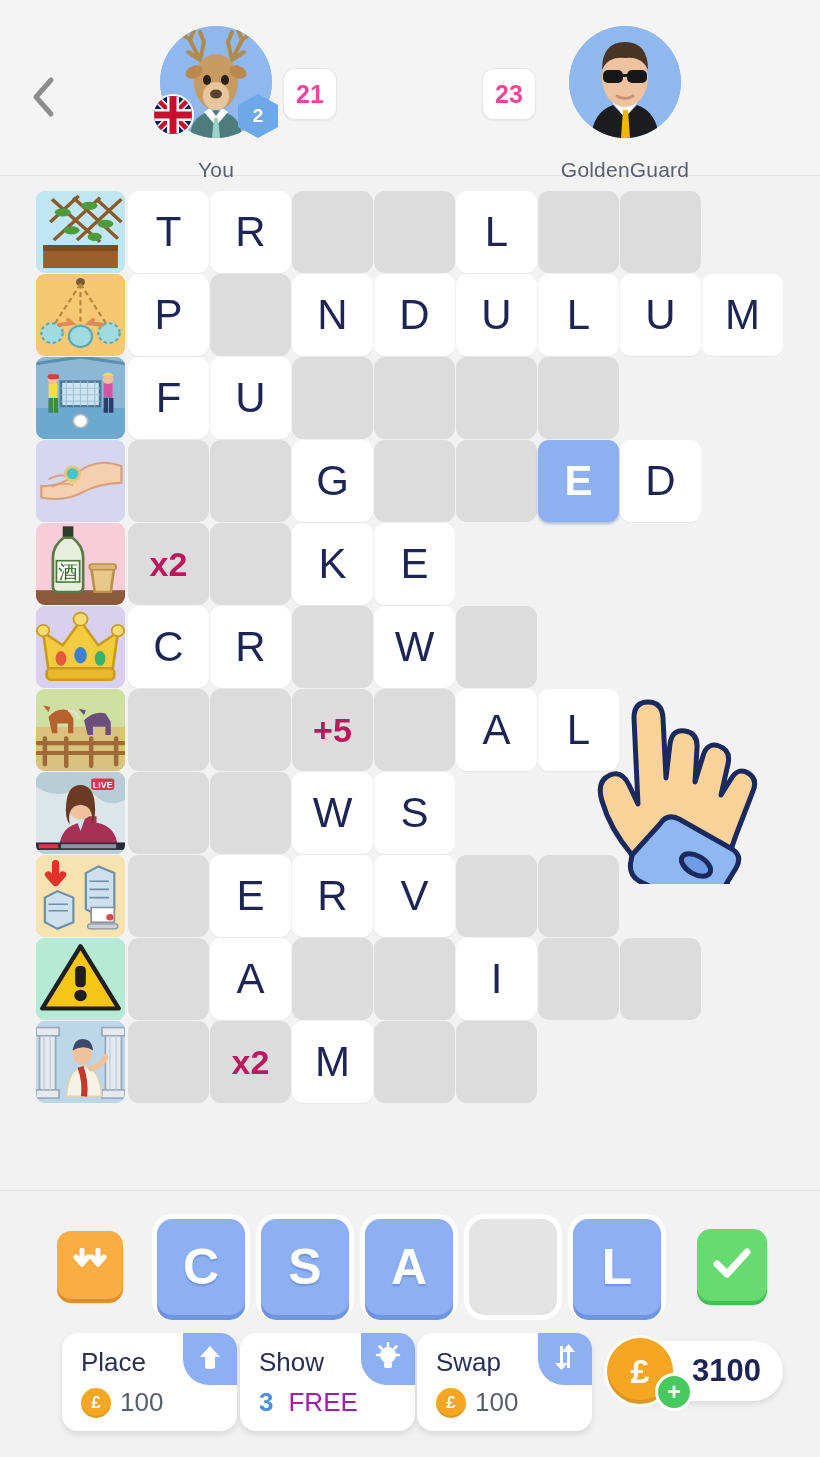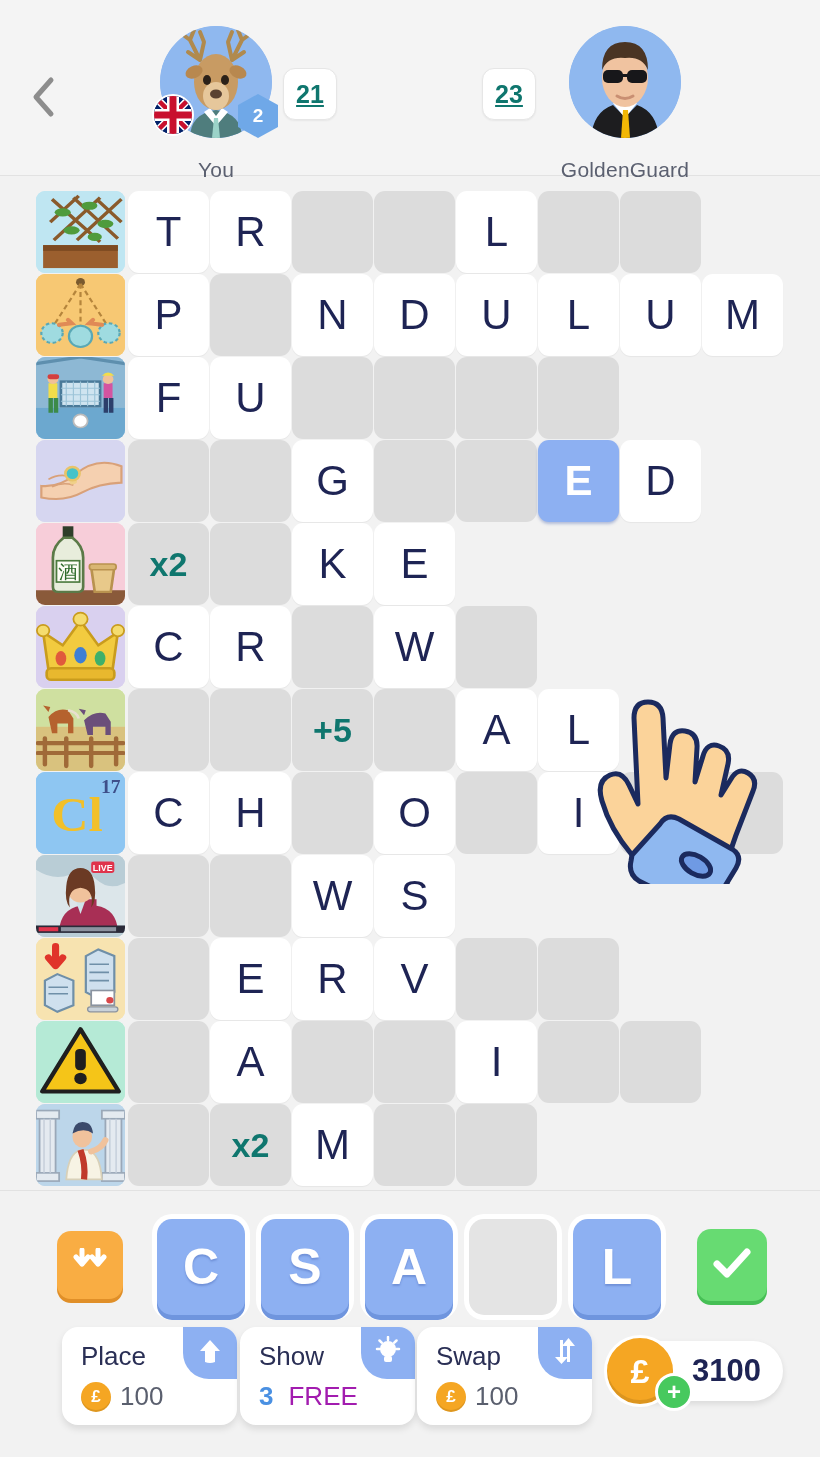--- a/index.html
+++ b/index.html
@@ -51,23 +51,22 @@
     background: #6fa8e8;
     clip-path: polygon(50% 0%, 100% 25%, 100% 75%, 50% 100%, 0% 75%, 0% 25%);
   }
   .lvl-badge span { margin-top:-1px; }
 
   .scorebox {
     position: absolute; top: 68px;
     width: 54px; height: 52px;
     background: #fff; border: 1px solid #e6e6e6; border-radius: 12px;
     display: flex; align-items: center; justify-content: center;
-    font-size: 25px; font-weight: bold; color: #0f766e;
+    font-size: 25px; font-weight: bold; color: #ec4899;
     box-shadow: 0 1px 2px rgba(0,0,0,.06);
-    text-decoration: underline;
   }
   .scorebox.s-left { left: 283px; }
   .scorebox.s-right { left: 482px; }
 
   .timer {
     position: absolute; left: 372px; top: 52px;
     width: 78px; height: 84px;
   }
   .timer-num {
     position: absolute; left: 0; top: 24px; width: 76px;
@@ -96,21 +95,21 @@
     display: inline-block; vertical-align: top;
     width: 81px; height: 82px; border-radius: 11px;
     margin-right: 1px; position: relative;
     font-size: 42px; line-height: 82px; text-align: center;
     color: #1e2454; font-weight: 400;
     background: #dcdcdc;
   }
   .cell.filled { background: #ffffff; box-shadow: 0 1px 1px rgba(0,0,0,.05); }
   .cell.empty  { background: #dcdcdc; }
   .cell.none   { background: transparent; }
-  .cell.bonus  { color: #0f766e; font-size: 34px; font-weight: bold; }
+  .cell.bonus  { color: #be185d; font-size: 34px; font-weight: bold; }
   .cell.active {
     background: #8db0f2; color: #ffffff; font-weight: bold;
     box-shadow: 0 2px 3px rgba(60,90,170,.35);
   }
 
   
   .hand {
     position: absolute; left: 536px; top: 472px;
     width: 228px; height: 235px; pointer-events: none;
   }
@@ -151,21 +150,21 @@
     position: absolute; left: 697px; top: 14px;
     width: 70px; height: 72px; border-radius: 14px;
     background: #67db72;
     box-shadow: 0 4px 0 #46bf55;
     display: flex; align-items: center; justify-content: center;
     cursor: pointer;
   }
 
   .powerups { position: absolute; left: 0; top: 134px; width: 820px; height: 110px; }
   .pu {
-    position: absolute; top: 2px;
+    position: absolute; top: 8px;
     width: 175px; height: 98px; border-radius: 16px;
     background: #ffffff;
     box-shadow: 0 4px 7px rgba(0,0,0,.10);
     overflow: hidden;
     cursor: pointer;
   }
   .pu-corner {
     position: absolute; right: 0; top: 0;
     width: 54px; height: 52px;
     background: #8db0f2;
@@ -385,25 +384,20 @@
             </g>
             <path d="M36 26 q10 2 12 10" stroke="#e8e0cf" stroke-width="3" fill="none"></path>
             <g fill="#6b4f7a">
               <path d="M54 38 q12-12 24-8 l6 10 v16 h-6 v-10 h-14 v10 h-6 z"></path>
               <path d="M54 32 l-6-8 l8 2 z"></path>
             </g>
             <g stroke="#a06a38" stroke-width="5" fill="none" stroke-linecap="round">
               <path d="M2 66 h96 M2 78 h96 M10 60 v32 M34 60 v34 M62 60 v34 M90 60 v32"></path>
             </g>
           </svg></div><div class="cell empty"></div><div class="cell empty"></div><div class="cell empty bonus">+5</div><div class="cell empty"></div><div class="cell filled">A</div><div class="cell filled">L</div><div class="cell none"></div><div class="cell none"></div></div>
-      <div class="row"><div class="clue" style="background: rgb(142, 198, 242);"><svg viewBox="0 0 100 100" preserveAspectRatio="none">
-            <rect width="100" height="100" fill="#8ec6f2"></rect>
-            <text x="46" y="72" font-size="58" text-anchor="middle" fill="#f2c029" font-family="Liberation Serif" font-weight="bold">Cl</text>
-            <text x="84" y="26" font-size="22" text-anchor="middle" fill="#3e4f8a" font-family="Liberation Serif" font-weight="bold">17</text>
-          </svg></div><div class="cell filled">C</div><div class="cell filled">H</div><div class="cell empty"></div><div class="cell filled">O</div><div class="cell empty"></div><div class="cell filled">I</div><div class="cell empty"></div><div class="cell empty"></div></div>
       <div class="row"><div class="clue" style="background: rgb(201, 216, 223);"><svg viewBox="0 0 100 100" preserveAspectRatio="none">
             <rect width="100" height="100" fill="#c9d8df"></rect>
             <rect width="100" height="100" fill="#b9cdd6"></rect>
             <path d="M0 18 q20 14 38 6 q18-8 30 6 q14 14 32 4 v52 H0 z" fill="#e8eef0" opacity=".75"></path>
             <path d="M26 92 q2-26 24-30 l0-8 h18 l0 8 q22 4 24 30 z" fill="#a82f55"></path>
             <path d="M44 54 L50 72 L56 54 z" fill="#cfe4ea"></path>
             <ellipse cx="50" cy="40" rx="15" ry="18" fill="#f0c29c"></ellipse>
             <path d="M34 38 q2-22 16-22 q14 0 16 22 q2 18-4 26 q4-22-12-24 q-16 2-12 24 q-6-8-4-26 z" fill="#6b3a24"></path>
             <rect x="62" y="8" width="26" height="14" rx="3" fill="#e0344c"></rect>
             <text x="75" y="19" font-size="10" text-anchor="middle" fill="#fff" font-family="Liberation Sans" font-weight="bold">LIVE</text>

